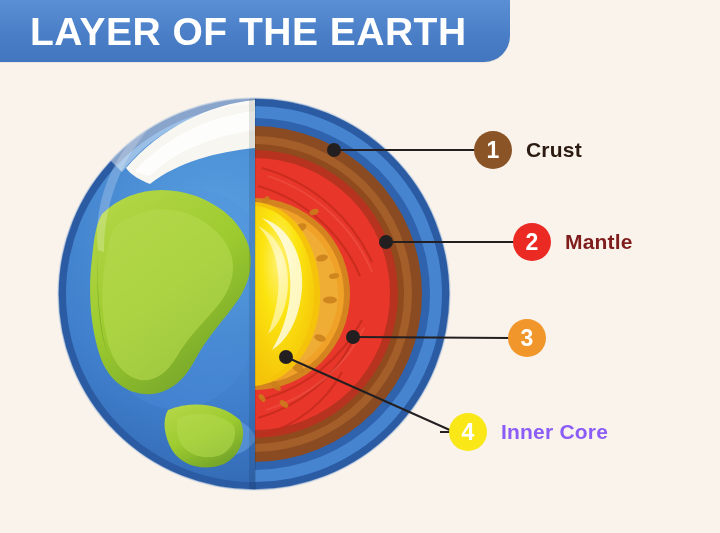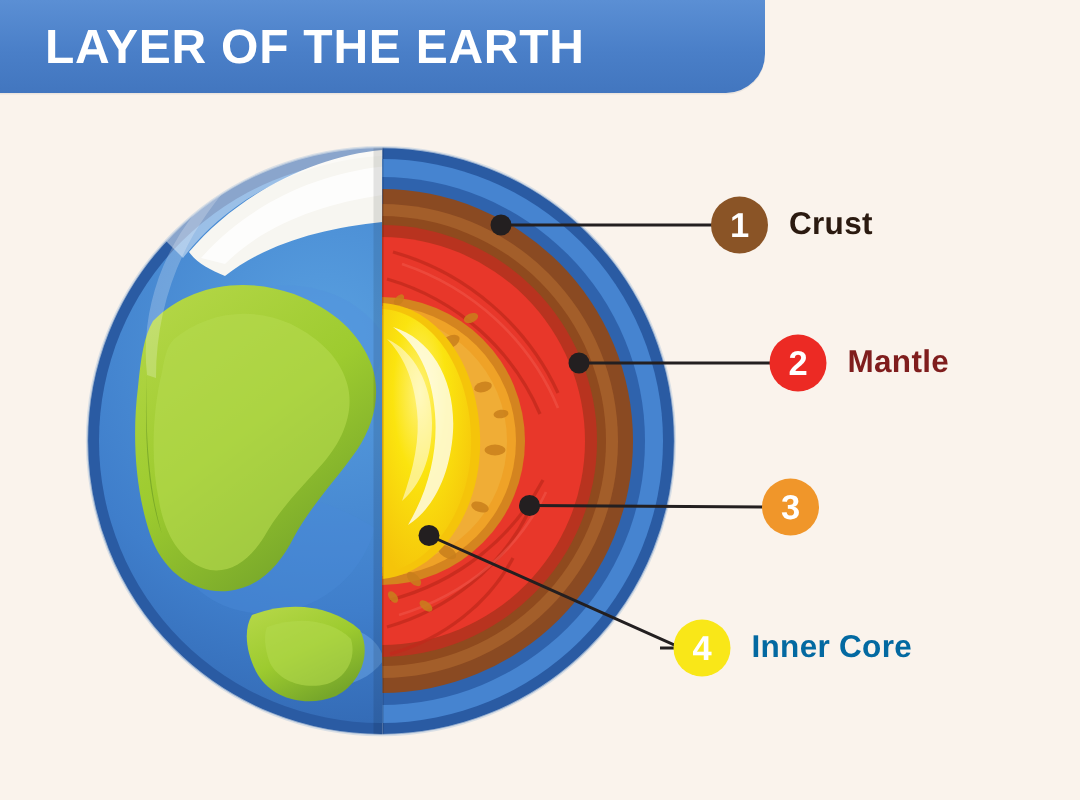--- a/index.html
+++ b/index.html
@@ -15,21 +15,21 @@
   .banner{
     position:absolute;left:0;top:0;
     width:510px;height:62px;
     background:linear-gradient(180deg,#5b8fd4 0%,#4a7fc8 55%,#4276bf 100%);
     border-bottom-right-radius:26px;
     box-shadow:0 1px 0 rgba(0,0,0,0.06);
     display:flex;align-items:center;
   }
   .banner-title{
     color:#ffffff;
-    font-size:32px;
+    font-size:39px;
     font-weight:bold;
     letter-spacing:0.5px;
     padding-left:30px;
     line-height:1;
     white-space:nowrap;
   }
 
   
   .legend-item{position:absolute;display:flex;align-items:center;}
   .badge{
@@ -229,16 +229,16 @@
   <div class="legend-item" id="legend-3">
     <div class="badge" style="background:#f0962a">
       <span>3</span>
     </div>
   </div>
 
   <div class="legend-item" id="legend-4">
     <div class="badge" style="background:#f9e718">
       <span>4</span>
     </div>
-    <div class="legend-label" style="color:#0369a1">Inner Core</div>
+    <div class="legend-label" style="color:#8b5cf6">Inner Core</div>
   </div>
 
 </div>
 
 </body></html>

